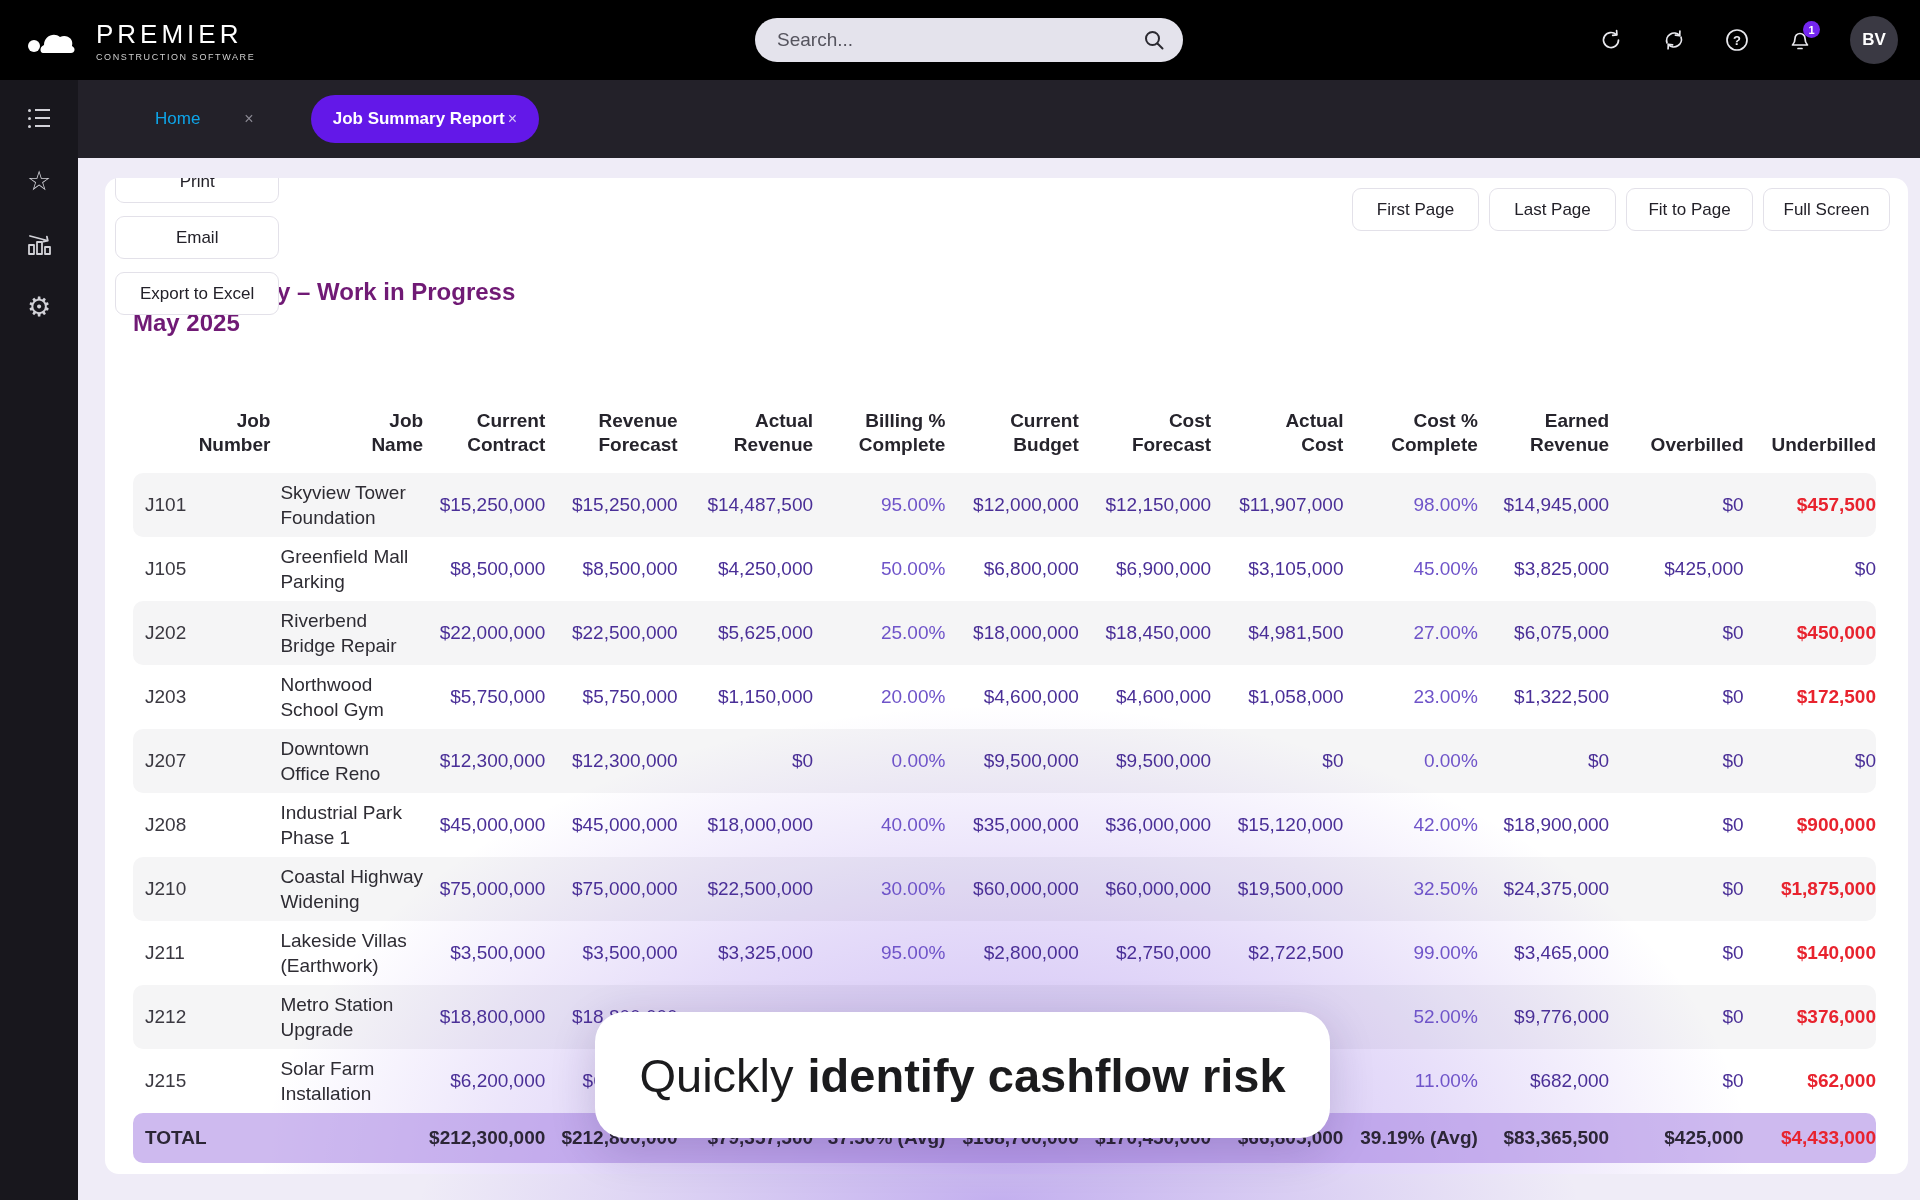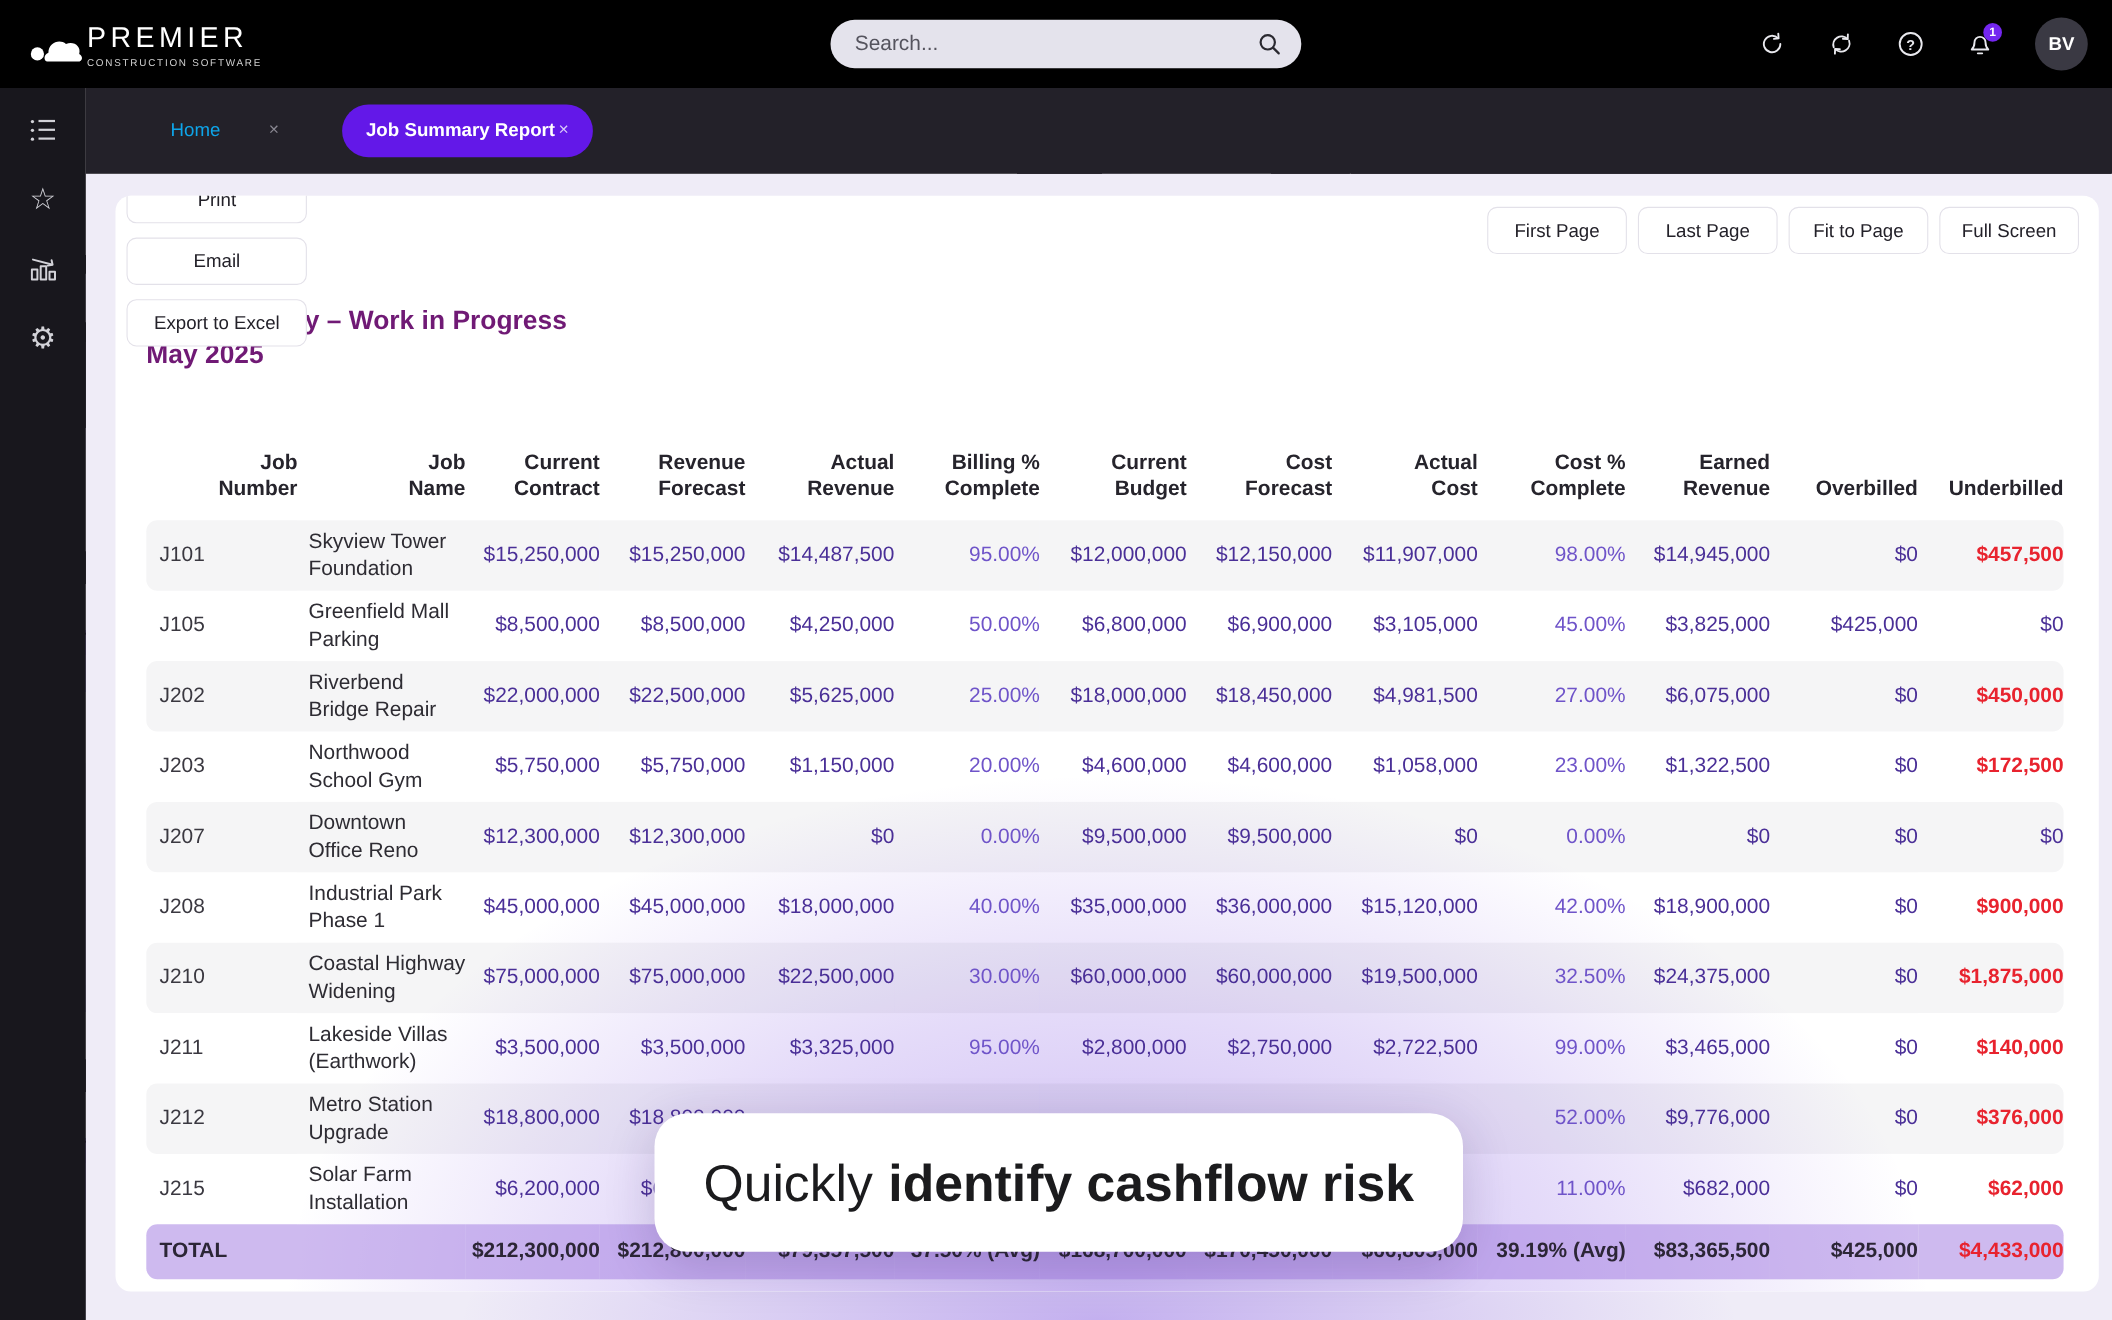--- a/index.html
+++ b/index.html
@@ -2,21 +2,21 @@
 <html><head>
 <meta charset="utf-8">
 <style>
   * { margin:0; padding:0; box-sizing:border-box; }
   html,body { width:1920px; height:1200px; overflow:hidden;
     font-family:"Liberation Sans", sans-serif; background:#efecf7; }
 
   
   .topbar { position:fixed; left:0; top:0; width:1920px; height:80px;
     background:#000; display:flex; align-items:center; z-index:10; }
-  .brand { display:flex; align-items:flex-end; margin-left:27px; gap:0; }
+  .brand { display:flex; align-items:flex-start; margin-left:27px; gap:17px; }
   .brand-text .name { color:#fff; font-size:26px; letter-spacing:4px; font-weight:500; }
   .brand-text .tagline { color:#cfcfcf; font-size:9px; letter-spacing:1.6px; margin-top:2px; }
   .search-pill { position:absolute; left:755px; top:18px; width:428px; height:44px;
     background:#e4e3ec; border-radius:22px; display:flex; align-items:center; padding:0 18px 0 22px;justify-content:flex-end; }
   .search-pill input { flex:1; border:none; outline:none; background:transparent;
     font-size:19px; color:#2b2a33; font-family:"Liberation Sans",sans-serif; }
   .search-pill input::placeholder { color:#55545e; }
   .top-actions { position:absolute; right:22px; top:0; height:80px;
     display:flex; align-items:center; gap:37px; }
   .ticon { width:26px; height:26px; position:relative; cursor:pointer; }

